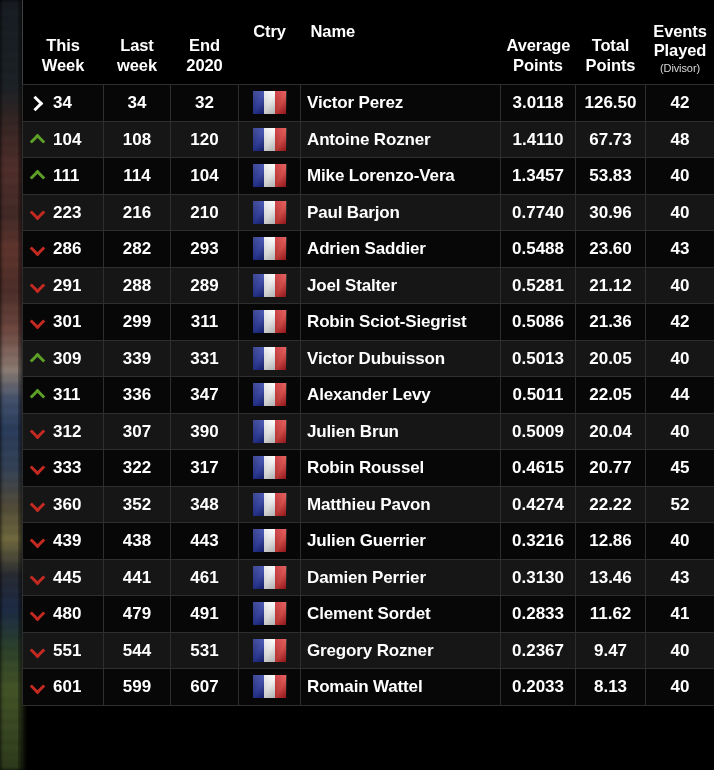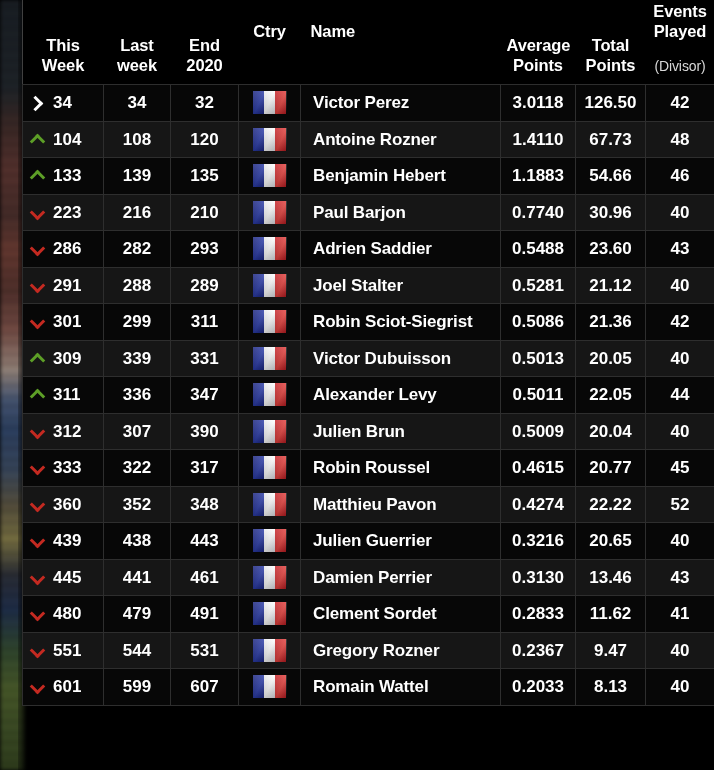--- a/index.html
+++ b/index.html
@@ -110,25 +110,25 @@
     height: 64px;
     border: 0;
     text-align: center;
     letter-spacing: -.1px;
   }
   th.ctry-h, th.name-h { vertical-align: middle; padding-bottom: 20px; }
   th.name-h { text-align: left; padding-left: 10px; }
   th.ctry-h { }
   .divisor {
     display: block;
-    font-size: 14px;
+    font-size: 11px;
     font-weight: normal;
     color: #d8d8d8;
     line-height: 1.2;
-    margin-top: 17px;
+    margin-top: 1px;
   }
 
   tbody tr { height: 36.5px; }
   tbody td {
     border: 1px solid #2e2e2e;
     font-size: 17px;
     font-weight: bold;
     text-align: center;
     padding: 0 5px;
     line-height: 1;
@@ -165,21 +165,21 @@
   }
   .chev.up    { color: #5d9f27; }
   .chev.up::before    { transform: rotate(45deg); }
   .chev.down  { color: #c42a21; }
   .chev.down::before  { transform: rotate(-135deg); top: 1px; }
   .chev.same  { color: #ffffff; }
   .chev.same::before  { transform: rotate(135deg); left: -1px; top: 2px; }
 
   td.name {
     text-align: left;
-    padding-left: 12px;
+    padding-left: 6px;
     font-size: 17px;
     letter-spacing: -.15px;
   }
   td.ctry { padding: 0; }
 
   .flag {
     display: inline-block;
     width: 34px;
     height: 23px;
     vertical-align: middle;
@@ -275,30 +275,30 @@
             <td class="ctry"><span class="flag" title="France"><span class="band b1"></span><span class="band b2"></span><span class="band b3"></span></span></td>
             <td class="name">Antoine Rozner</td>
             <td>1.4110</td>
             <td>67.73</td>
             <td>48</td>
           </tr>
           <tr class="odd">
             <td class="this-week">
               <div class="tw-inner">
                 <span class="chev up"></span>
-                <span class="rank-num">133</span>
-              </div>
-            </td>
-            <td>139</td>
-            <td>135</td>
-            <td class="ctry"><span class="flag" title="France"><span class="band b1"></span><span class="band b2"></span><span class="band b3"></span></span></td>
-            <td class="name">Benjamin Hebert</td>
-            <td>1.1883</td>
-            <td>54.66</td>
-            <td>46</td>
+                <span class="rank-num">111</span>
+              </div>
+            </td>
+            <td>114</td>
+            <td>104</td>
+            <td class="ctry"><span class="flag" title="France"><span class="band b1"></span><span class="band b2"></span><span class="band b3"></span></span></td>
+            <td class="name">Mike Lorenzo-Vera</td>
+            <td>1.3457</td>
+            <td>53.83</td>
+            <td>40</td>
           </tr>
           <tr class="even">
             <td class="this-week">
               <div class="tw-inner">
                 <span class="chev down"></span>
                 <span class="rank-num">223</span>
               </div>
             </td>
             <td>216</td>
             <td>210</td>
@@ -433,21 +433,21 @@
               <div class="tw-inner">
                 <span class="chev down"></span>
                 <span class="rank-num">439</span>
               </div>
             </td>
             <td>438</td>
             <td>443</td>
             <td class="ctry"><span class="flag" title="France"><span class="band b1"></span><span class="band b2"></span><span class="band b3"></span></span></td>
             <td class="name">Julien Guerrier</td>
             <td>0.3216</td>
-            <td>20.65</td>
+            <td>12.86</td>
             <td>40</td>
           </tr>
           <tr class="even">
             <td class="this-week">
               <div class="tw-inner">
                 <span class="chev down"></span>
                 <span class="rank-num">445</span>
               </div>
             </td>
             <td>441</td>

